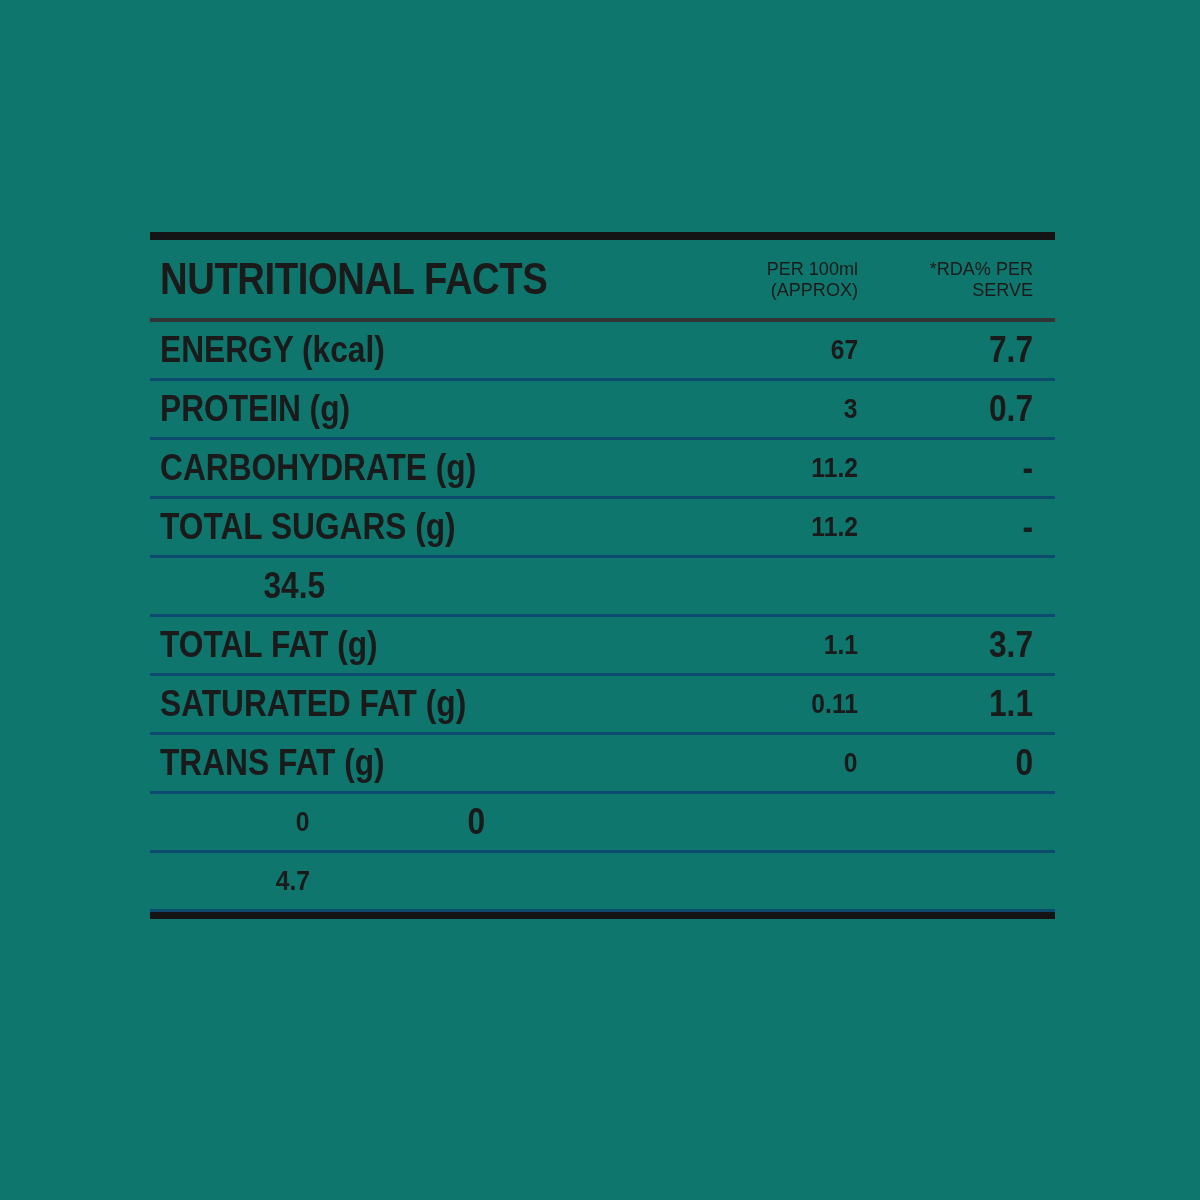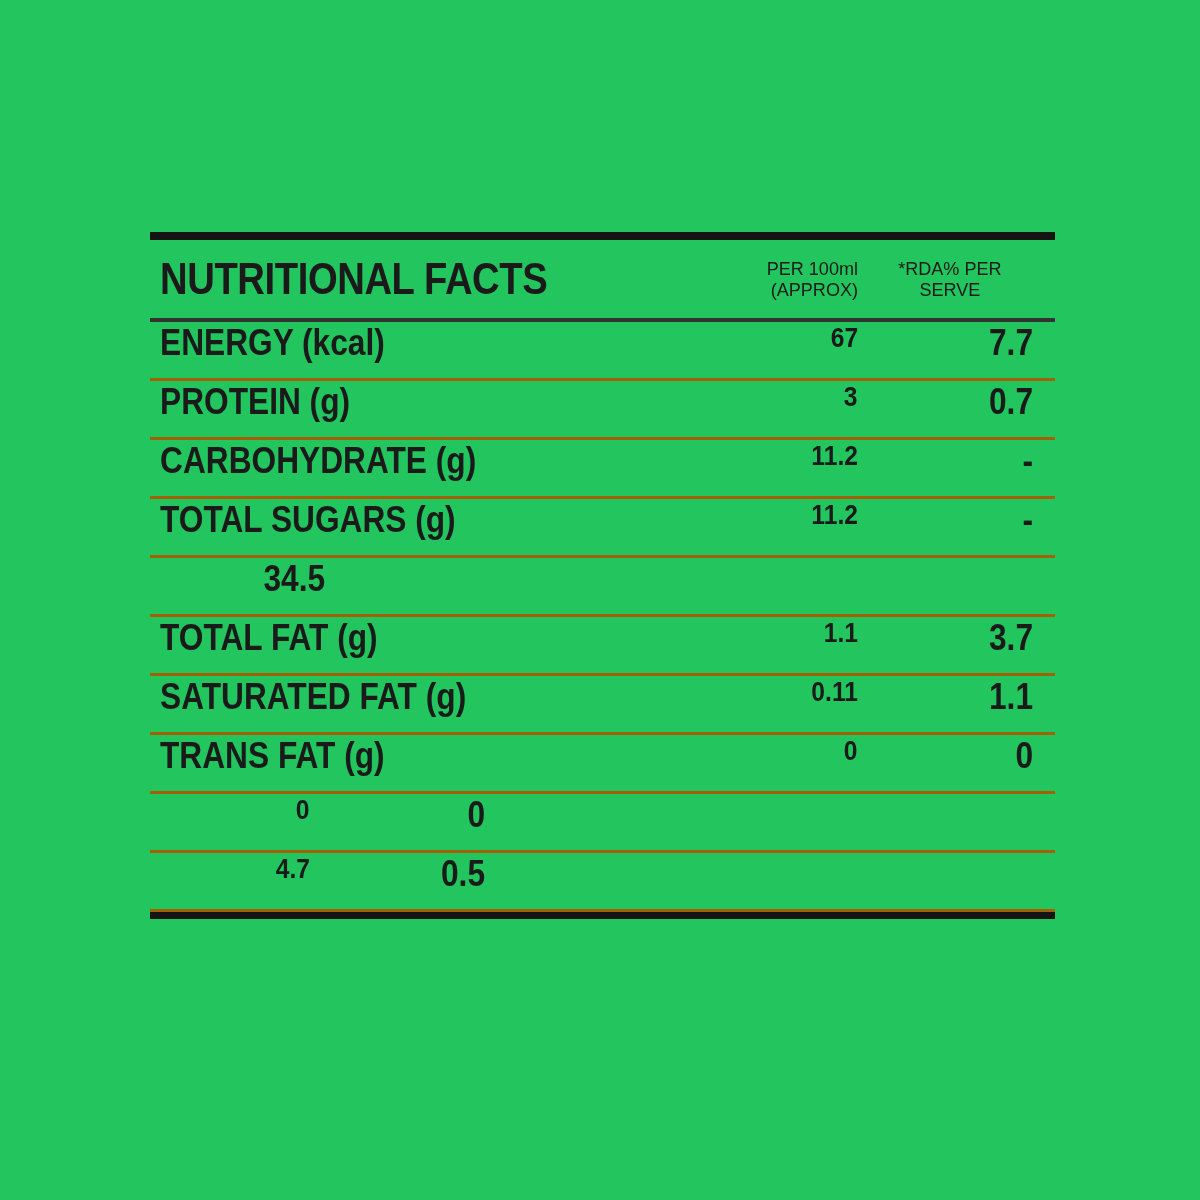--- a/index.html
+++ b/index.html
@@ -4,21 +4,21 @@
 <style>
   html, body {
     margin: 0;
     padding: 0;
     background: #ffffff;
   }
   .canvas {
     position: relative;
     width: 1200px;
     height: 1200px;
-    background: #22c55e;
+    background: #0f766e;
     overflow: hidden;
     font-family: "Liberation Sans", sans-serif;
     color: #1a1a1a;
   }
   .nutrition-table {
     position: absolute;
     left: 150px;
     top: 232px;
     width: 905px;
   }
@@ -31,22 +31,23 @@
     background: #141414;
   }
   .header-row {
     display: flex;
     align-items: center;
     height: 78px;
     border-bottom: 4px solid #333333;
   }
   .data-row {
     display: flex;
+    align-items: center;
     height: 56px;
-    border-bottom: 3px solid #a16207;
+    border-bottom: 3px solid #0c4a6e;
   }
   .data-row:last-of-type {
     border-bottom: none;
   }
   .cell-label {
     flex: 1;
     padding-left: 10px;
     font-size: 36px;
     font-weight: 700;
     white-space: pre;
@@ -89,21 +90,20 @@
     text-align: right;
     white-space: nowrap;
   }
   .colhead-2 {
     width: 160px;
   }
   .colhead-3 {
     width: 197px;
     box-sizing: border-box;
     padding-right: 22px;
-    text-align: center;
   }
   .colhead .line {
     display: block;
     transform: scaleX(0.95);
     transform-origin: right center;
   }
   .cond-l {
     display: inline-block;
     transform: scaleX(0.88);
     transform-origin: left center;
@@ -184,19 +184,18 @@
       <div class="cell-val-last"><span class="cond-r">0</span></div>
     </div>
 
     <div class="data-row">
       <div class="cell-val"><span class="cond-r">0</span></div>
       <div class="cell-val-last"><span class="cond-r">0</span></div>
     </div>
 
     <div class="data-row">
       <div class="cell-val"><span class="cond-r">4.7</span></div>
-      <div class="cell-val-last"><span class="cond-r">0.5</span></div>
     </div>
 
     <div class="bar-bottom"></div>
 
   </div>
 </div>
 
 </body></html>

